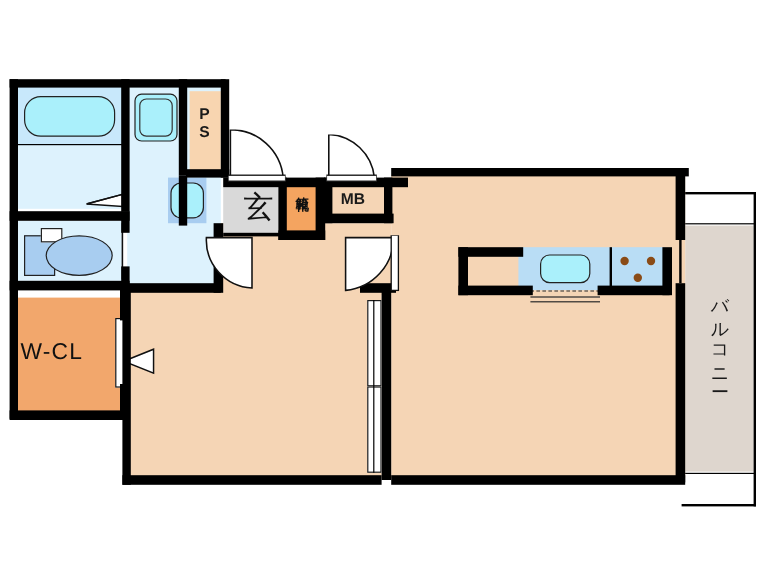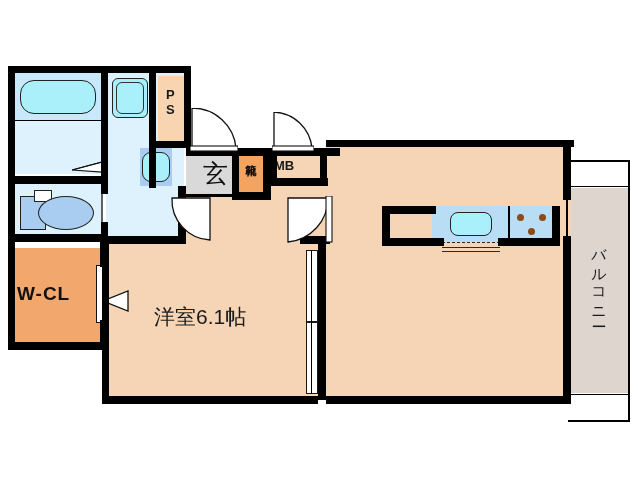--- a/index.html
+++ b/index.html
@@ -49,21 +49,20 @@
     letter-spacing: 0px;
   }
   .label-small {
     font-size: 13px;
     font-weight: bold;
   }
   .label-wcl {
     font-size: 19px;
     letter-spacing: 1px;
     color: #111;
-    font-weight: bold;
   }
   .label-vert {
     font-size: 15px;
     writing-mode: vertical-rl;
     text-orientation: upright;
     letter-spacing: 3px;
     color: #1a1a1a;
   }
   .label-genkan {
     font-size: 25px;
@@ -161,21 +160,21 @@
   <div class="abs" style="left:142px; top:152px; width:28px; height:30px; background:#aaf0fb; border:1.4px solid #222; border-radius:9px; box-sizing:border-box;"></div>
 
   <div class="abs fill-ps" style="left:158px; top:76px; width:26px; height:66px;"></div>
   <div class="abs label label-small" style="left:166px; top:88px;">P</div>
   <div class="abs label label-small" style="left:166px; top:103px;">S</div>
 
   <div class="abs fill-shoe" style="left:238px; top:152px; width:26px; height:42px;"></div>
   <div class="abs label label-shoe" style="left:245px; top:156px;">靴箱</div>
 
   <div class="abs fill-room" style="left:276px; top:152px; width:50px; height:28px;"></div>
-  <div class="abs label label-small" style="left:274px; top:159px;">MB</div>
+  <div class="abs label label-small" style="left:284px; top:159px;">MB</div>
 
   <div class="abs fill-kitchen" style="left:432px; top:206px; width:122px; height:36px;"></div>
   <div class="abs" style="left:450px; top:212px; width:42px; height:24px; background:#aaf0fb; border:1.4px solid #222; border-radius:8px; box-sizing:border-box;"></div>
   <div class="abs thin-line" style="left:508px; top:206px; width:1.5px; height:36px;"></div>
 
   <div class="abs" style="left:510px; top:206px; width:44px; height:36px;">
     <span class="burner" style="left:7px; top:8px;"></span>
     <span class="burner" style="left:29px; top:8px;"></span>
     <span class="burner" style="left:18px; top:22px;"></span>
   </div>
@@ -261,15 +260,14 @@
 
   <svg class="abs" style="left:166px; top:196px;" width="46" height="46" viewBox="0 0 46 46">
     <path d="M44,2 L6,2 A40,40 0 0 0 44,44 Z" fill="#ffffff" stroke="#111" stroke-width="1.3"></path>
   </svg>
 
   <svg class="abs" style="left:284px; top:196px;" width="50" height="48" viewBox="0 0 50 48">
     <path d="M4,2 L44,2 A44,44 0 0 1 4,46 Z" fill="#ffffff" stroke="#111" stroke-width="1.3"></path>
     <rect x="42" y="0" width="6" height="46" fill="#ffffff" stroke="#111" stroke-width="1.1"></rect>
   </svg>
 
-  <div class="abs label label-room" style="left:154px; top:306px;">洋室6.1帖</div>
 
 </div>
 
 </body></html>

